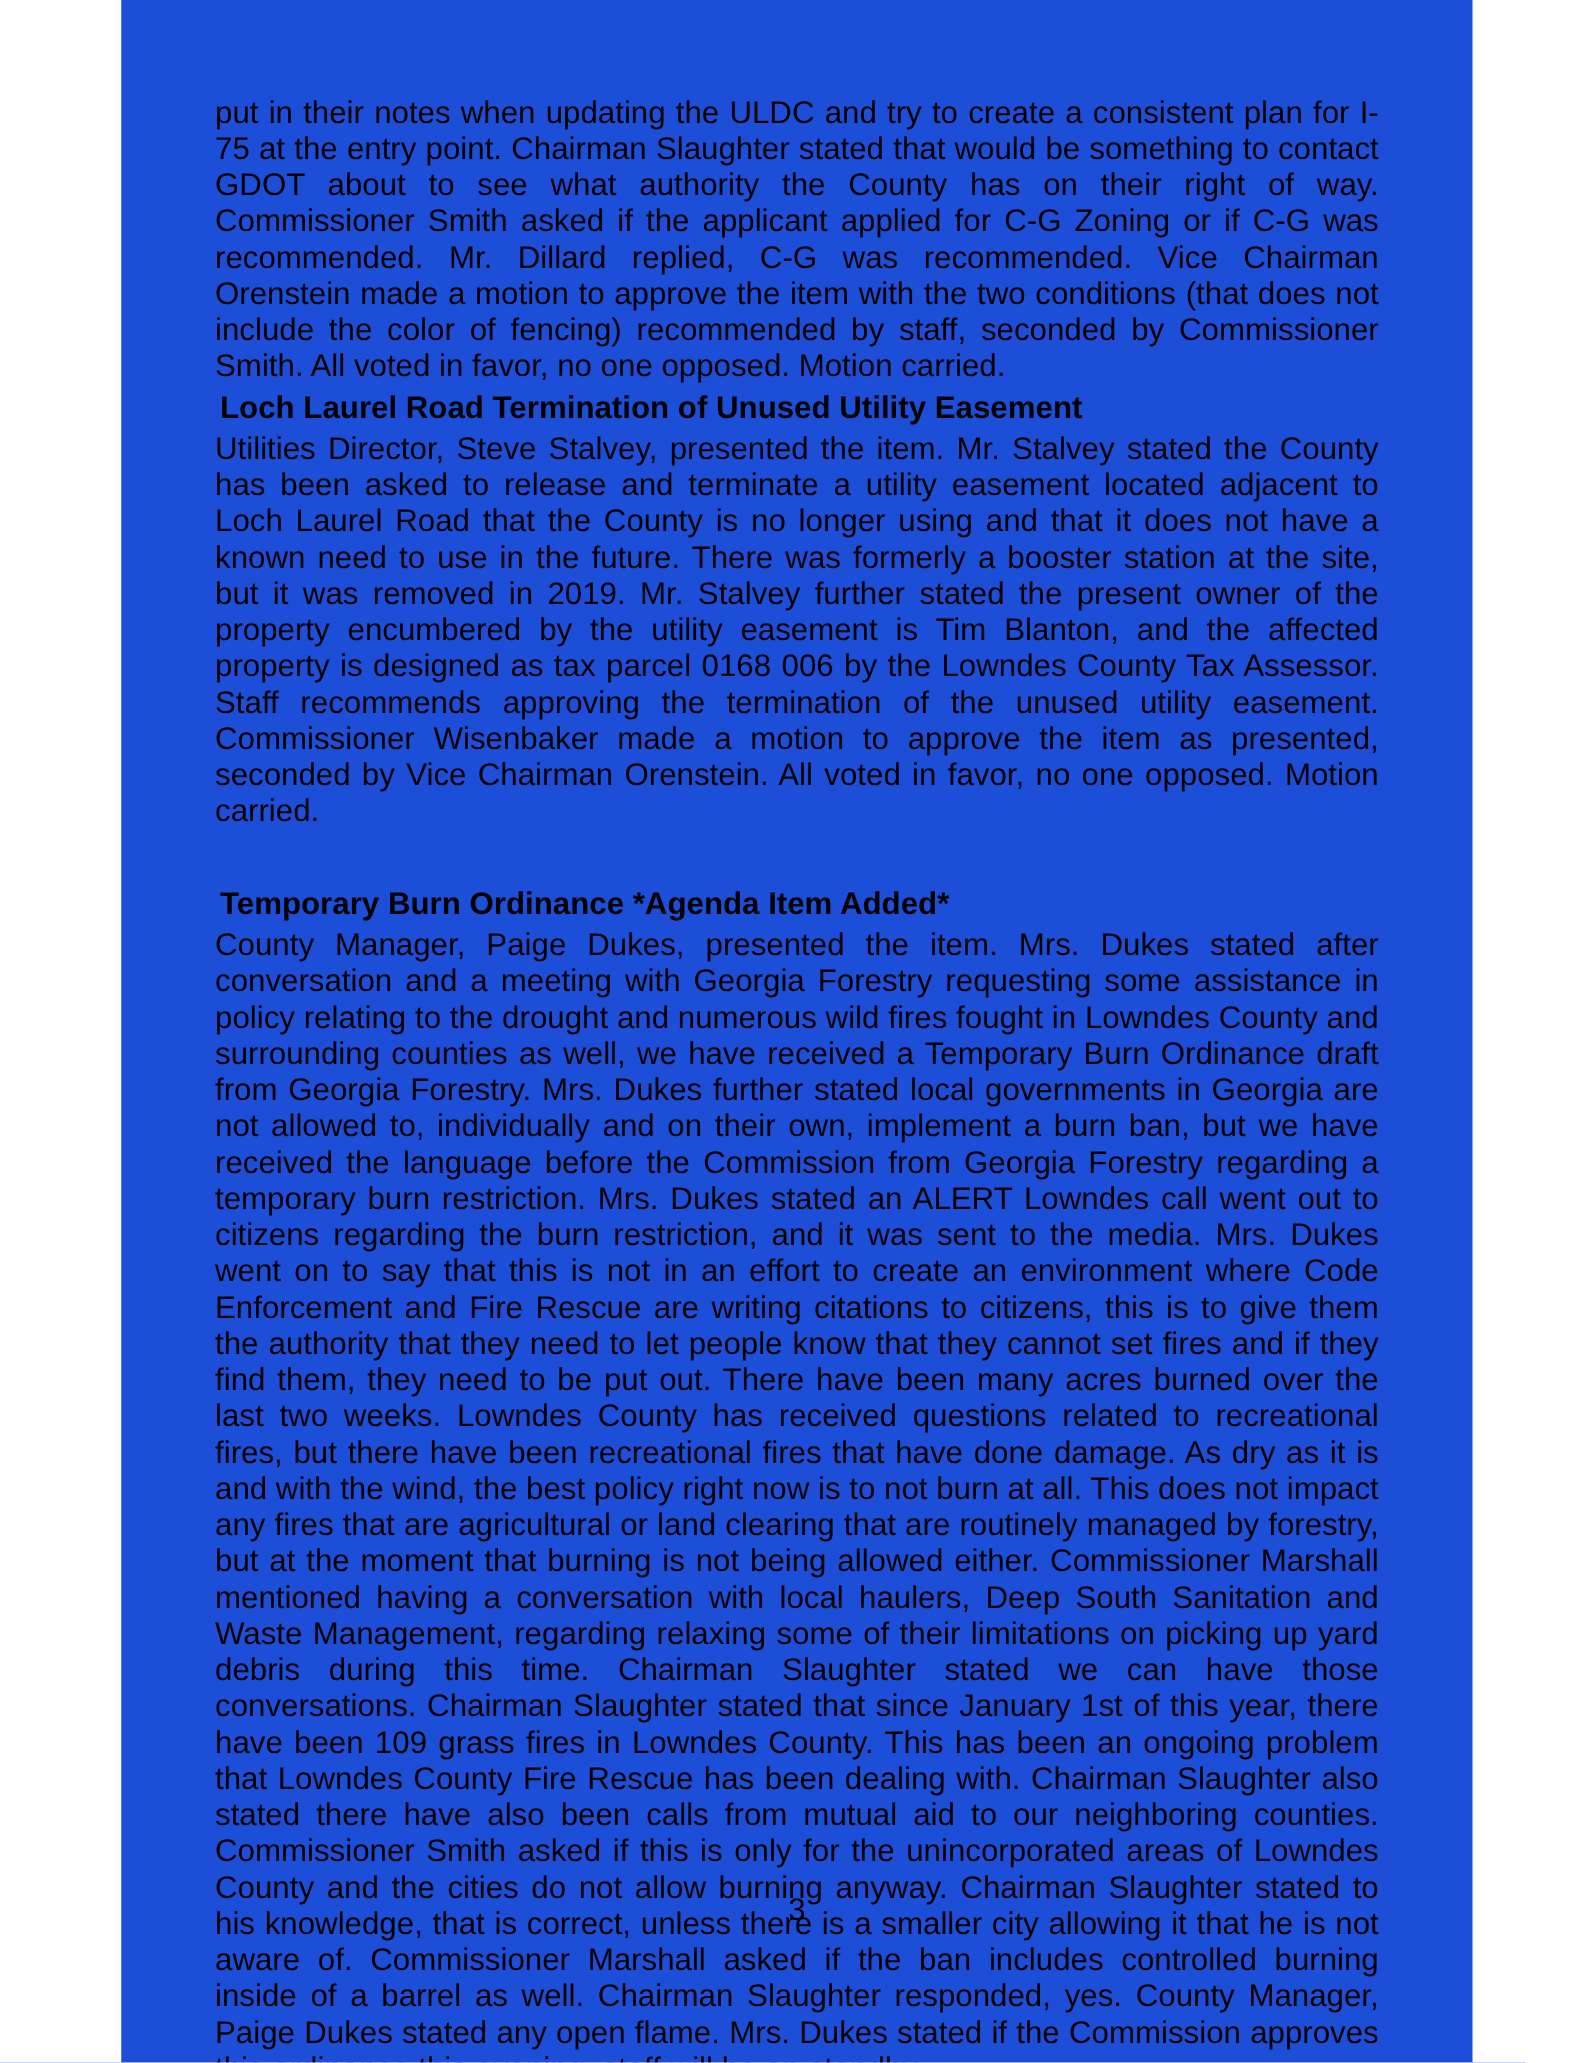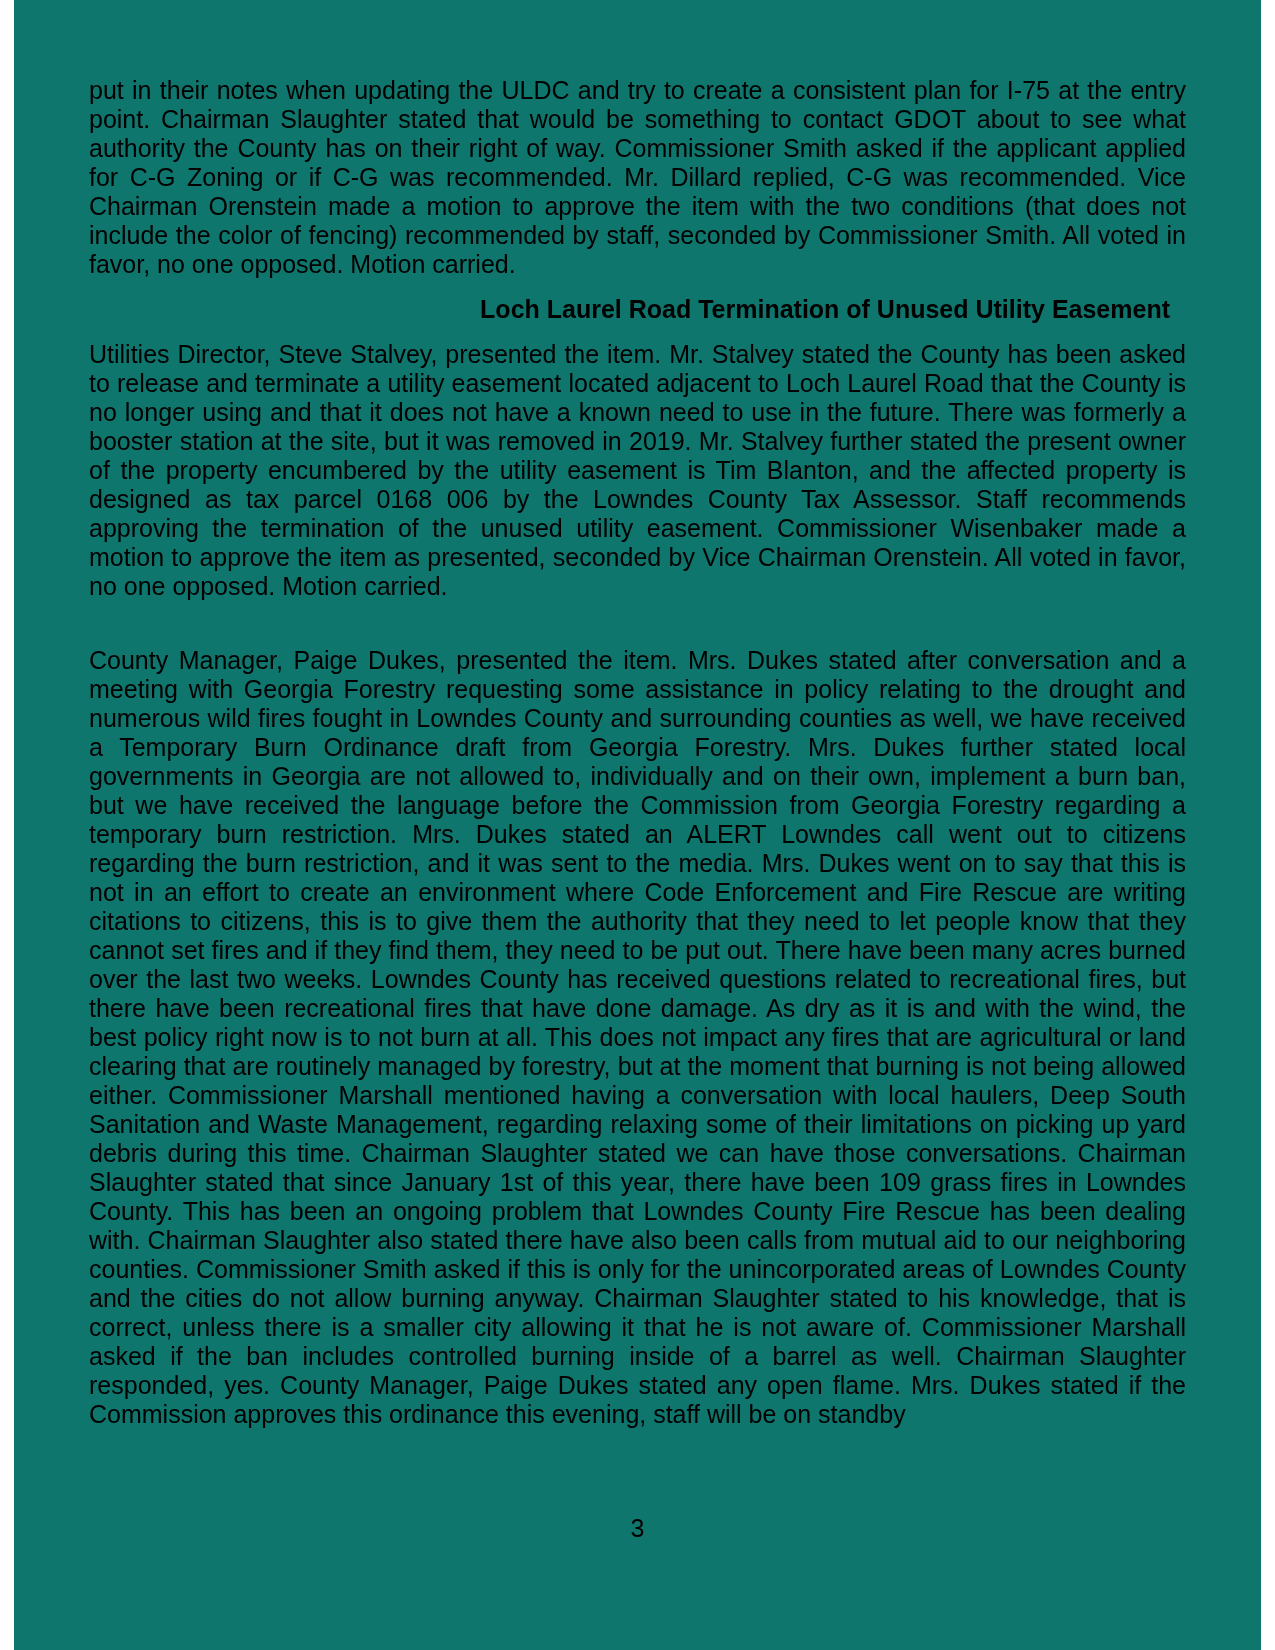--- a/index.html
+++ b/index.html
@@ -3,24 +3,24 @@
 <meta charset="utf-8">
 <style>
   * { box-sizing: border-box; }
   html, body {
     margin: 0;
     padding: 0;
     background: #ffffff;
   }
   .page {
     position: relative;
-    width: 1247px;
+    width: 1081px;
     height: 1650px;
     margin: 0 auto;
-    background: #0f766e;
+    background: #1d4ed8;
     color: #000000;
     padding: 76px 75px 0 75px;
     font-family: "Liberation Sans", sans-serif;
     font-size: 25px;
     line-height: 29px;
     overflow: hidden;
   }
   .body-paragraph {
     margin: 0;
     text-align: justify;
@@ -29,22 +29,22 @@
     font-size: 25px;
     line-height: 29px;
     font-weight: bold;
     margin: 31px 0 29px 0;
     text-align: left;
   }
   .item-heading {
     font-size: 25px;
     line-height: 29px;
     font-weight: bold;
-    margin: 16px;
-    text-align: right;
+    margin: 4px;
+    text-align: left;
   }
   .agenda-item + .agenda-item {
     margin-top: 45px;
   }
   .page-footer {
     position: absolute;
     top: 1514px;
     left: 0;
     width: 100%;
     text-align: center;
@@ -59,18 +59,19 @@
 
   <p class="body-paragraph">put in their notes when updating the ULDC and try to create a consistent plan for I-75 at the entry point. Chairman Slaughter stated that would be something to contact GDOT about to see what authority the County has on their right of way. Commissioner Smith asked if the applicant applied for C-G Zoning or if C-G was recommended. Mr. Dillard replied, C-G was recommended. Vice Chairman Orenstein made a motion to approve the item with the two conditions (that does not include the color of fencing) recommended by staff, seconded by Commissioner Smith. All voted in favor, no one opposed. Motion carried.</p>
 
 
   <div class="agenda-item">
     <h3 class="item-heading">Loch Laurel Road Termination of Unused Utility Easement</h3>
     <p class="body-paragraph">Utilities Director, Steve Stalvey, presented the item. Mr. Stalvey stated the County has been asked to release and terminate a utility easement located adjacent to Loch Laurel Road that the County is no longer using and that it does not have a known need to use in the future. There was formerly a booster station at the site, but it was removed in 2019. Mr. Stalvey further stated the present owner of the property encumbered by the utility easement is Tim Blanton, and the affected property is designed as tax parcel 0168 006 by the Lowndes County Tax Assessor. Staff recommends approving the termination of the unused utility easement. Commissioner Wisenbaker made a motion to approve the item as presented, seconded by Vice Chairman Orenstein. All voted in favor, no one opposed. Motion carried.</p>
   </div>
 
   <div class="agenda-item">
+    <h3 class="item-heading">Temporary Burn Ordinance *Agenda Item Added*</h3>
     <p class="body-paragraph">County Manager, Paige Dukes, presented the item. Mrs. Dukes stated after conversation and a meeting with Georgia Forestry requesting some assistance in policy relating to the drought and numerous wild fires fought in Lowndes County and surrounding counties as well, we have received a Temporary Burn Ordinance draft from Georgia Forestry. Mrs. Dukes further stated local governments in Georgia are not allowed to, individually and on their own, implement a burn ban, but we have received the language before the Commission from Georgia Forestry regarding a temporary burn restriction. Mrs. Dukes stated an ALERT Lowndes call went out to citizens regarding the burn restriction, and it was sent to the media. Mrs. Dukes went on to say that this is not in an effort to create an environment where Code Enforcement and Fire Rescue are writing citations to citizens, this is to give them the authority that they need to let people know that they cannot set fires and if they find them, they need to be put out. There have been many acres burned over the last two weeks. Lowndes County has received questions related to recreational fires, but there have been recreational fires that have done damage.  As dry as it is and with the wind, the best policy right now is to not burn at all. This does not impact any fires that are agricultural or land clearing that are routinely managed by forestry, but at the moment that burning is not being allowed either. Commissioner Marshall mentioned having a conversation with local haulers, Deep South Sanitation and Waste Management, regarding relaxing some of their limitations on picking up yard debris during this time. Chairman Slaughter stated we can have those conversations. Chairman Slaughter stated that since January 1st of this year, there have been 109 grass fires in Lowndes County. This has been an ongoing problem that Lowndes County Fire Rescue has been dealing with. Chairman Slaughter also stated there have also been calls from mutual aid to our neighboring counties. Commissioner Smith asked if this is only for the unincorporated areas of Lowndes County and the cities do not allow burning anyway. Chairman Slaughter stated to his knowledge, that is correct, unless there is a smaller city allowing it that he is not aware of. Commissioner Marshall asked if the ban includes controlled burning inside of a barrel as well. Chairman Slaughter responded, yes. County Manager, Paige Dukes stated any open flame. Mrs. Dukes stated if the Commission approves this ordinance this evening, staff will be on standby</p>
   </div>
 
   <div class="page-footer">3</div>
 
 </div>
 
 </body></html>

